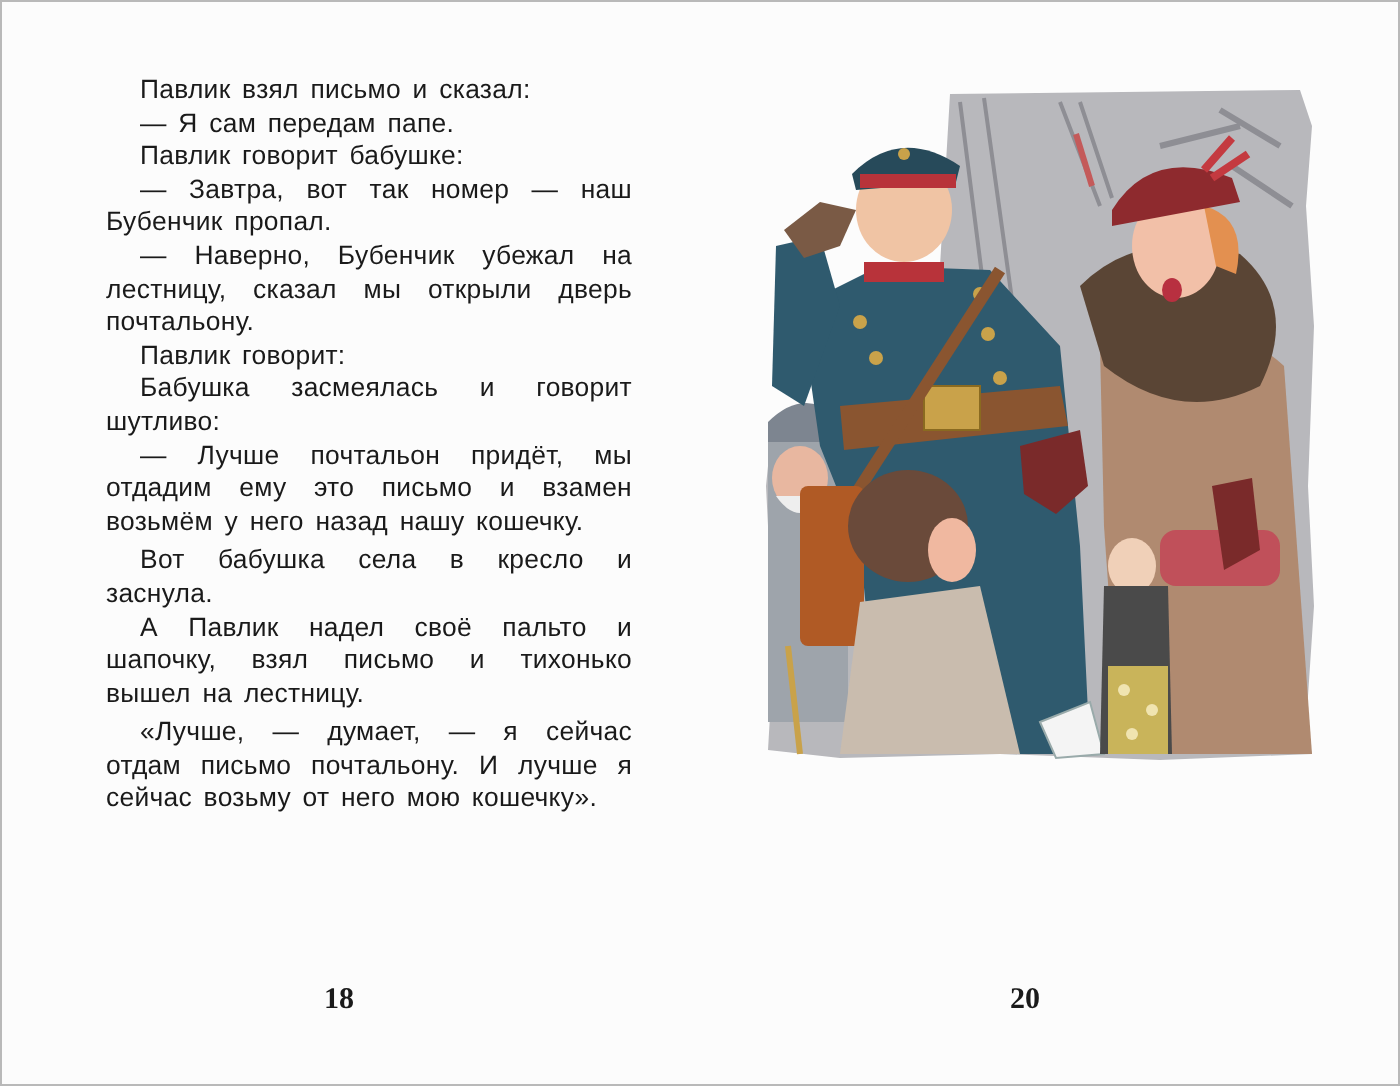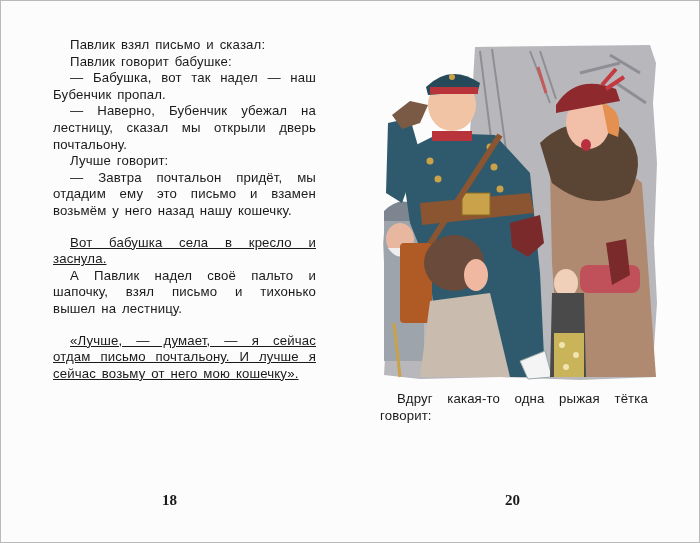--- a/index.html
+++ b/index.html
@@ -22,21 +22,21 @@
     position: absolute;
     font-size: 13.2px;
     line-height: 16.6px;
     text-align: justify;
     letter-spacing: 0.15px;
     word-spacing: 2px;
   }
   .page-left .text-block { left: 52px; top: 36px; width: 263px; }
   .page-right .text-block { left: 30px; top: 390px; width: 268px; }
   .text-block p { margin: 0; text-indent: 17px; }
-  .text-block p.gap { margin-top: 15px; text-decoration: underline; }
+  .text-block p.gap { margin-top: 3px; }
 
   .page-num {
     position: absolute; top: 491px; width: 100%;
     text-align: center;
     font-family: "Liberation Serif", serif;
     font-weight: bold; font-size: 15px;
   }
   .page-left .page-num { left: -6px; }
   .page-right .page-num { left: -12px; }
 
@@ -47,25 +47,27 @@
   .illustration svg { width: 100%; height: 100%; display: block; }
 </style>
 </head>
 <body>
 
 <div class="spread">
 
   <div class="page page-left">
     <div class="text-block">
       <p>Павлик взял письмо и сказал:</p>
+      <p>— Я сам передам папе.</p>
       <p>Павлик говорит бабушке:</p>
-      <p>— Бабушка, вот так надел — наш Бубенчик пропал.</p>
+      <p>— Завтра, вот так номер — наш Бубенчик пропал.</p>
       <p>— Наверно, Бубенчик убежал на лестницу, сказал мы открыли дверь почтальону.</p>
-      <p>Лучше говорит:</p>
-      <p>— Завтра почтальон придёт, мы отдадим ему это письмо и взамен возьмём у него назад нашу кошечку.</p>
+      <p>Павлик говорит:</p>
+      <p>Бабушка засмеялась и говорит шутливо:</p>
+      <p>— Лучше почтальон придёт, мы отдадим ему это письмо и взамен возьмём у него назад нашу кошечку.</p>
       <p class="gap">Вот бабушка села в кресло и заснула.</p>
       <p>А Павлик надел своё пальто и шапочку, взял письмо и тихонько вышел на лестницу.</p>
       <p class="gap">«Лучше, — думает, — я сейчас отдам письмо почтальону. И лучше я сейчас возьму от него мою кошечку».</p>
 
     </div>
     <div class="page-num">18</div>
   </div>
 
   <div class="page page-right">
     <div class="illustration">
@@ -128,18 +130,17 @@
 
         <ellipse cx="186" cy="240" rx="12" ry="14" fill="#f0d0b8"></ellipse>
         <path d="M172 250 L204 250 L206 334 L170 334 Z" fill="#4a4a4a"></path>
         <rect x="174" y="290" width="30" height="44" fill="#c9b45a"></rect>
         <circle cx="182" cy="302" r="3" fill="#f0e4b0"></circle>
         <circle cx="196" cy="312" r="3" fill="#f0e4b0"></circle>
         <circle cx="186" cy="324" r="3" fill="#f0e4b0"></circle>
       </svg>
     </div>
     <div class="text-block">
-      <p>Вдруг какая-то одна рыжая тётка говорит:</p>
     </div>
     <div class="page-num">20</div>
   </div>
 
 </div>
 
 </body></html>

